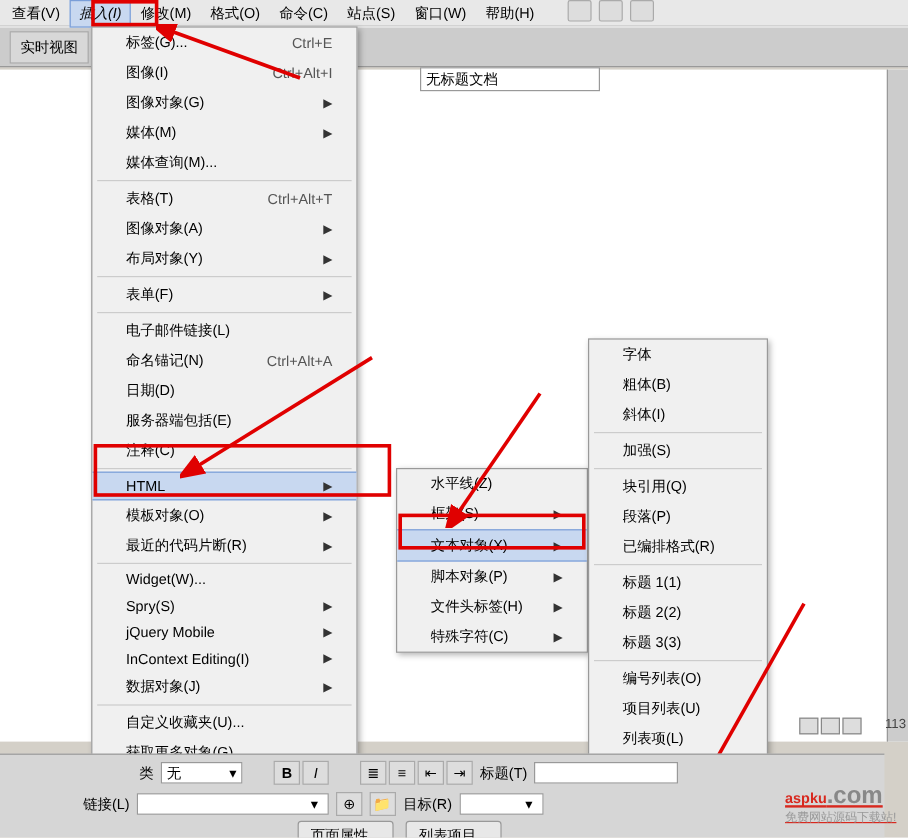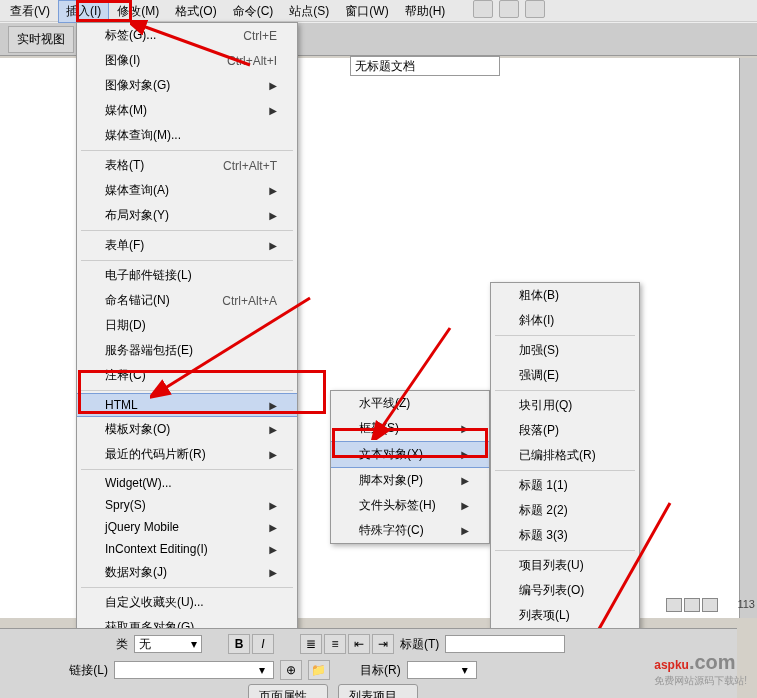--- a/index.html
+++ b/index.html
@@ -1,19 +1,19 @@
 <!DOCTYPE html>
 <html><head>
 <meta charset="utf-8">
 <style>
 * { margin: 0; padding: 0; box-sizing: border-box; font-family: "SimSun", "宋体", Arial, sans-serif; font-size: 12px; }
 body { background: #d4d0c8; width: 757px; height: 698px; overflow: hidden; position: relative; }
 .menubar { display: flex; background: #e8e8e8; height: 22px; border-bottom: 1px solid #ccc; align-items: flex-start; padding: 0 2px; }
 .menubar .mitem { padding: 3px 8px; cursor: pointer; }
-.menubar .mitem.active { background: #c8d8f0; border: 1px solid #7a9ed8; padding: 2px 7px; }
+.menubar .mitem.active { background: #c8d8f0; border: 1px solid #7a9ed8; padding: 2px 7px; font-style: italic; }
 .toolbar-icons { display: inline-flex; gap: 6px; margin-left: 20px; align-items: center; }
 .ticon { width: 20px; height: 18px; background: #ddd; border: 1px solid #aaa; border-radius: 2px; }
 .second-row { background: #ccc; height: 34px; border-top: 1px solid #eee; border-bottom: 1px solid #999; display: flex; align-items: center; padding-left: 8px; }
 .realtime-btn { background: #d8d8d8; border: 1px solid #aaa; padding: 4px 8px; font-size: 12px; }
 .title-box { position: absolute; left: 350px; top: 56px; width: 150px; height: 20px; border: 1px solid #999; background: #fff; display: flex; align-items: flex-end; padding: 0 4px; }
 .workspace { background: #fff; position: absolute; left: 0; top: 58px; right: 0; height: 560px; }
 .dropdown { position: absolute; background: #f0f0f0; border: 1px solid #999; box-shadow: 2px 2px 5px rgba(0,0,0,0.3); }
 .dropdown .ditem { display: flex; justify-content: space-between; align-items: center; padding: 4px 20px 4px 28px; min-height: 22px; cursor: pointer; white-space: nowrap; }
 .dropdown .ditem.highlighted { background: #c8d8f0; border-top: 1px solid #7a9ed8; border-bottom: 1px solid #7a9ed8; align-items: center; }
 .dropdown .sep { height: 1px; background: #ccc; margin: 2px 4px; }
@@ -24,21 +24,21 @@
 .menu3 { left: 490px; top: 282px; width: 150px; }
 .red-box { position: absolute; border: 3px solid #e00000; pointer-events: none; }
 .arrow-svg { position: absolute; pointer-events: none; }
 .bottom-panel { position: absolute; left: 0; bottom: 0; right: 20px; height: 70px; background: #d6d6d6; border-top: 1px solid #999; padding: 4px 8px; }
 .prop-row { display: flex; align-items: center; gap: 6px; margin-bottom: 4px; height: 22px; }
 .prop-label { font-size: 12px; text-align: right; width: 60px; }
 .prop-select { border: 1px solid #999; background: #fff; height: 18px; padding: 0 4px; min-width: 60px; display: inline-flex; align-items: center; }
 .prop-btn { border: 1px solid #aaa; background: #ddd; width: 22px; height: 20px; display: inline-flex; align-items: center; justify-content: center; }
 .btn-group { display: flex; gap: 2px; margin-left: 20px; }
 .page-props-btn { background: #e8e8e8; border: 1px solid #999; border-radius: 3px; padding: 3px 10px; margin-left: 240px; }
-.watermark { position: absolute; right: 10px; bottom: 10px; font-family: Arial; font-weight: bold; font-size: 26px; color: #d8281e; pointer-events: none; }
+.watermark { position: absolute; right: 10px; bottom: 10px; font-family: Arial; font-weight: bold; font-size: 26px; color: #d8281e; pointer-events: none; text-decoration: underline; }
 .watermark .com { color: #888; font-size: 20px; }
 .watermark .sub { display: block; font-size: 10px; color: #999; font-weight: normal; margin-top: -2px; }
 .right-sidebar { position: absolute; right: 0; top: 58px; width: 18px; height: 560px; background: #ccc; border-left: 1px solid #999; }
 .right-bottom-icons { position: absolute; right: 2px; top: 598px; display: flex; gap: 2px; }
 .rbi { width: 16px; height: 14px; border: 1px solid #888; background: #ddd; }
 .rbi-label { font-size: 11px; color: #444; margin-left: 17px; }
 </style>
 </head>
 <body>
 
@@ -87,21 +87,21 @@
     </div>
     <div class="ditem">
       <span>媒体查询(M)...</span>
     </div>
     <div class="sep"></div>
     <div class="ditem">
       <span>表格(T)</span>
       <span class="shortcut">Ctrl+Alt+T</span>
     </div>
     <div class="ditem">
-      <span>媒体查询(A)</span>
+      <span>图像对象(A)</span>
       <span class="arrow">▶</span>
     </div>
     <div class="ditem">
       <span>布局对象(Y)</span>
       <span class="arrow">▶</span>
     </div>
     <div class="sep"></div>
     <div class="ditem">
       <span>表单(F)</span>
       <span class="arrow">▶</span>
@@ -186,32 +186,32 @@
       <span class="arrow">▶</span>
     </div>
     <div class="ditem">
       <span>特殊字符(C)</span>
       <span class="arrow">▶</span>
     </div>
   </div>
 
 <div class="dropdown menu3" id="menu3">
     <div class="ditem">
+      <span>字体</span>
+    </div>
+    <div class="ditem">
       <span>粗体(B)</span>
     </div>
     <div class="ditem">
       <span>斜体(I)</span>
     </div>
     <div class="sep"></div>
     <div class="ditem">
       <span>加强(S)</span>
     </div>
-    <div class="ditem">
-      <span>强调(E)</span>
-    </div>
     <div class="sep"></div>
     <div class="ditem">
       <span>块引用(Q)</span>
     </div>
     <div class="ditem">
       <span>段落(P)</span>
     </div>
     <div class="ditem">
       <span>已编排格式(R)</span>
     </div>
@@ -220,24 +220,24 @@
       <span>标题 1(1)</span>
     </div>
     <div class="ditem">
       <span>标题 2(2)</span>
     </div>
     <div class="ditem">
       <span>标题 3(3)</span>
     </div>
     <div class="sep"></div>
     <div class="ditem">
+      <span>编号列表(O)</span>
+    </div>
+    <div class="ditem">
       <span>项目列表(U)</span>
-    </div>
-    <div class="ditem">
-      <span>编号列表(O)</span>
     </div>
     <div class="ditem">
       <span>列表项(L)</span>
     </div>
     <div class="sep"></div>
     <div class="ditem">
       <span>定义列表(F)</span>
     </div>
     <div class="ditem">
       <span>定义术语(T)</span>
@@ -312,21 +312,21 @@
     <span>标题(T)</span>
     <span class="prop-select" style="min-width:120px"></span>
   </div>
   <div class="prop-row">
     <span class="prop-label" style="width:100px">链接(L)</span>
     <span class="prop-select" style="min-width:160px">
         <span style="margin-left:140px">▾</span>
       </span>
     <span class="prop-btn">⊕</span>
     <span class="prop-btn">📁</span>
-    <span style="margin-left:24px">目标(R)</span>
+    <span style="margin-left:0">目标(R)</span>
     <span class="prop-select" style="min-width:70px">
         <span style="margin-left:50px">▾</span>
       </span>
   </div>
   <div class="prop-row">
     <button class="page-props-btn">页面属性...</button>
     <button class="page-props-btn" style="margin-left:4px">列表项目...</button>
   </div>
 </div>
 

